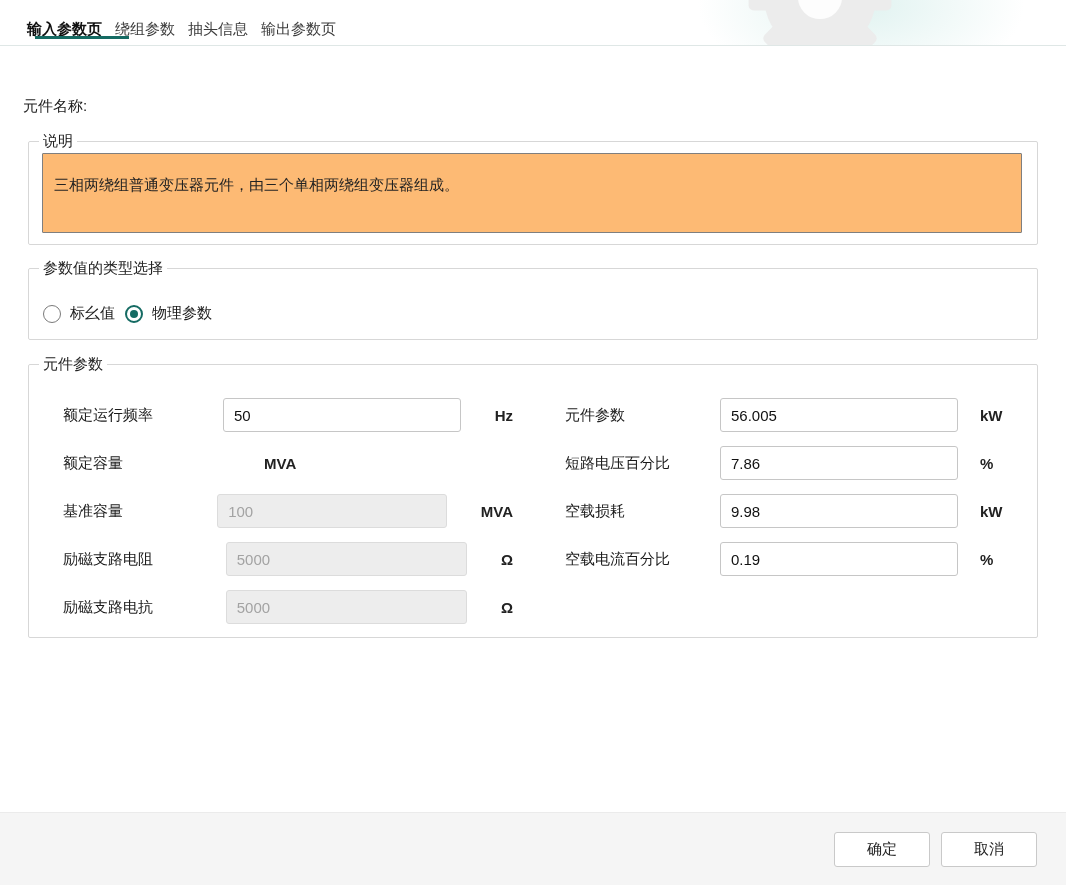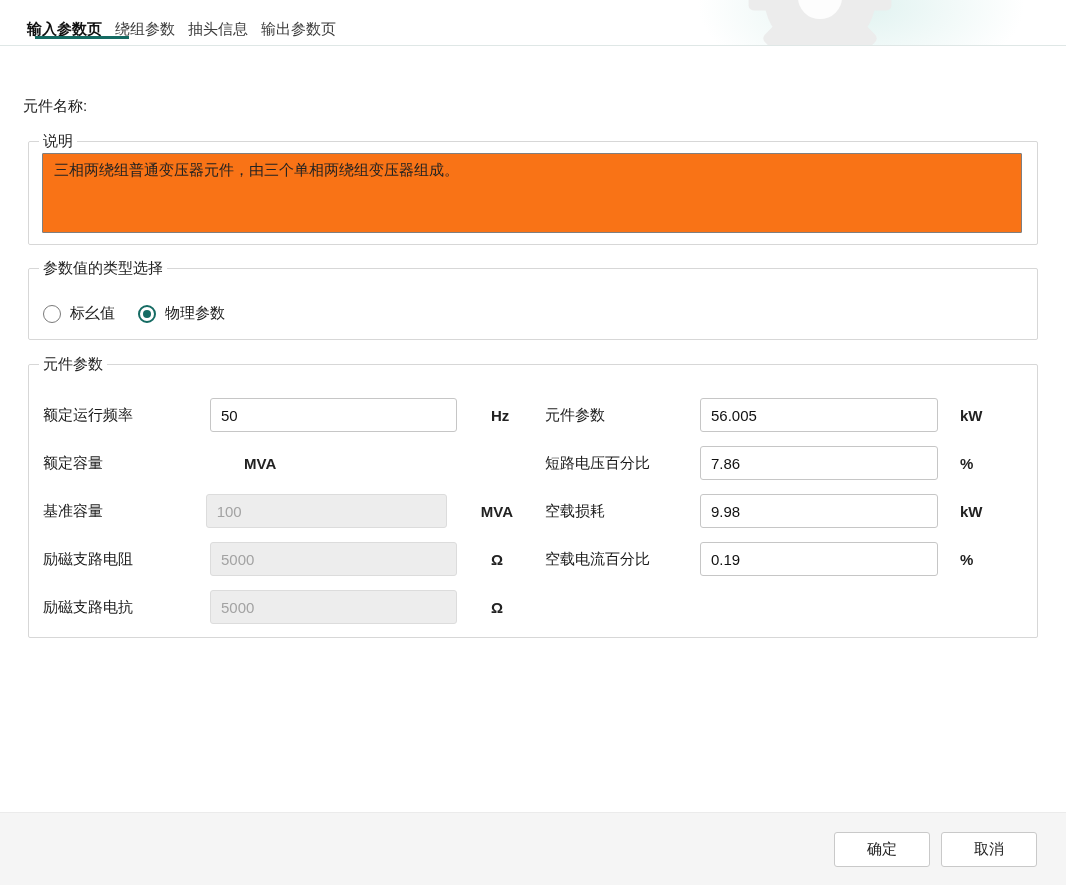--- a/index.html
+++ b/index.html
@@ -26,37 +26,37 @@
   .name-input{box-sizing:border-box;width:475px;height:32px;border:1px solid #c6c6c6;border-radius:3px;
     padding:0 10px;font-size:15px;color:#111;font-family:inherit;outline:none;}
   
   fieldset{position:absolute;left:28px;width:1010px;box-sizing:border-box;margin:0;padding:0;
     border:1px solid #d7d7d7;border-radius:2px;}
   legend{margin-left:10px;padding:0 4px;font-size:15px;color:#222;}
   .fs-desc{top:132px;height:113px;}
   .fs-type{top:259px;height:81px;}
   .fs-params{top:355px;height:283px;}
   .desc-text{display:block;box-sizing:border-box;margin:2px 0 0 13px;width:980px;height:80px;
-    border:1px solid #7f7f7f;border-radius:1px;resize:none;padding:7px 11px;font-size:15px;color:#222;
-    font-family:inherit;background:#f97316;outline:none;}
-  
-  .radio-row{margin:26px 0 0 14px;display:flex;align-items:center;gap:23px;}
+    border:1px solid #7f7f7f;border-radius:1px;resize:none;padding:22px 11px;font-size:15px;color:#222;
+    font-family:inherit;background:#fdba74;outline:none;}
+  
+  .radio-row{margin:26px 0 0 14px;display:flex;align-items:center;gap:10px;}
   .radio-option{display:flex;align-items:center;gap:9px;cursor:default;}
   .radio-circle{box-sizing:border-box;width:18px;height:18px;border-radius:50%;border:1px solid #7a7a7a;
     background:#fff;position:relative;flex:none;}
   .radio-circle.checked{border:2px solid var(--accent,#156b63);}
   .radio-circle.checked::after{content:"";position:absolute;left:3px;top:3px;width:8px;height:8px;
     border-radius:50%;background:var(--accent,#156b63);}
   .radio-label{font-size:15px;color:#1a1a1a;}
   
   .param-cols{margin:25px 0 0 14px;display:flex;gap:32px;align-items:flex-start;}
   .param-col{display:flex;flex-direction:column;}
   .param-col.left{width:470px;}
   .param-row{display:flex;align-items:center;height:32px;margin-bottom:16px;}
-  .param-label{font-size:15px;color:#1a1a1a;}
+  .param-label{font-size:15px;color:#1a1a1a;margin-left:20px;}
   .param-col.left .param-label{width:167px;}
   .param-col.right .param-label{width:155px;}
   .param-input{box-sizing:border-box;height:32px;border:1px solid #c6c6c6;border-radius:3px;
     padding:16px 10px;font-size:15px;color:#111;font-family:inherit;background:#fff;outline:none;}
   .param-col.left .param-input{width:247px;}
   .param-col.right .param-input{width:238px;}
   .param-input.disabled{background:#ededed;border-color:#dcdcdc;color:#a3a3a3;}
   .param-unit{font-size:15px;color:#222;font-weight:bold;}
   .param-col.left .param-unit{margin-left:34px;}
   .param-col.right .param-unit{margin-left:22px;}

